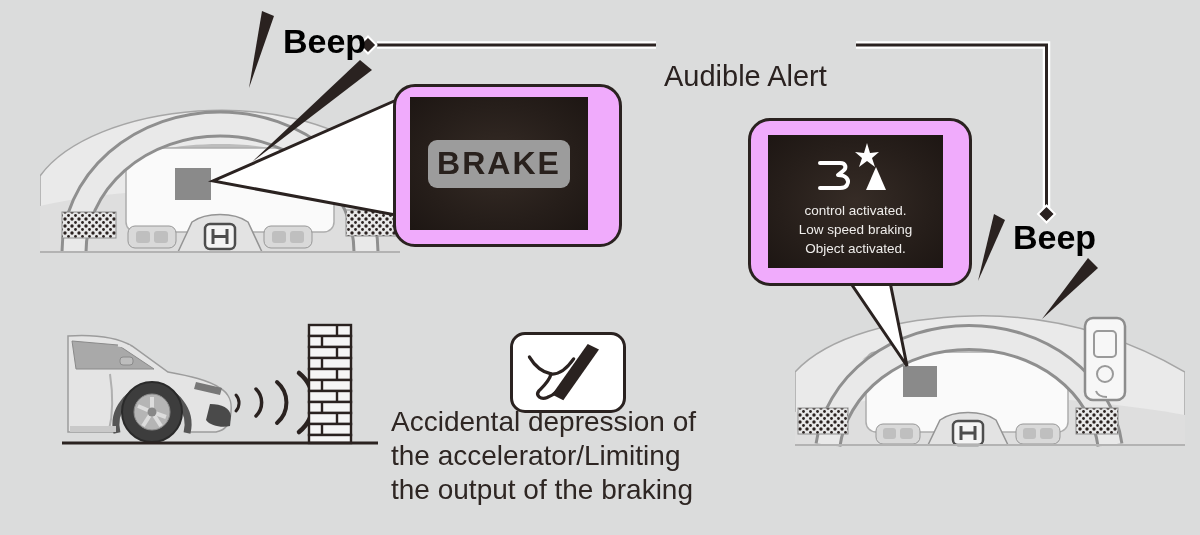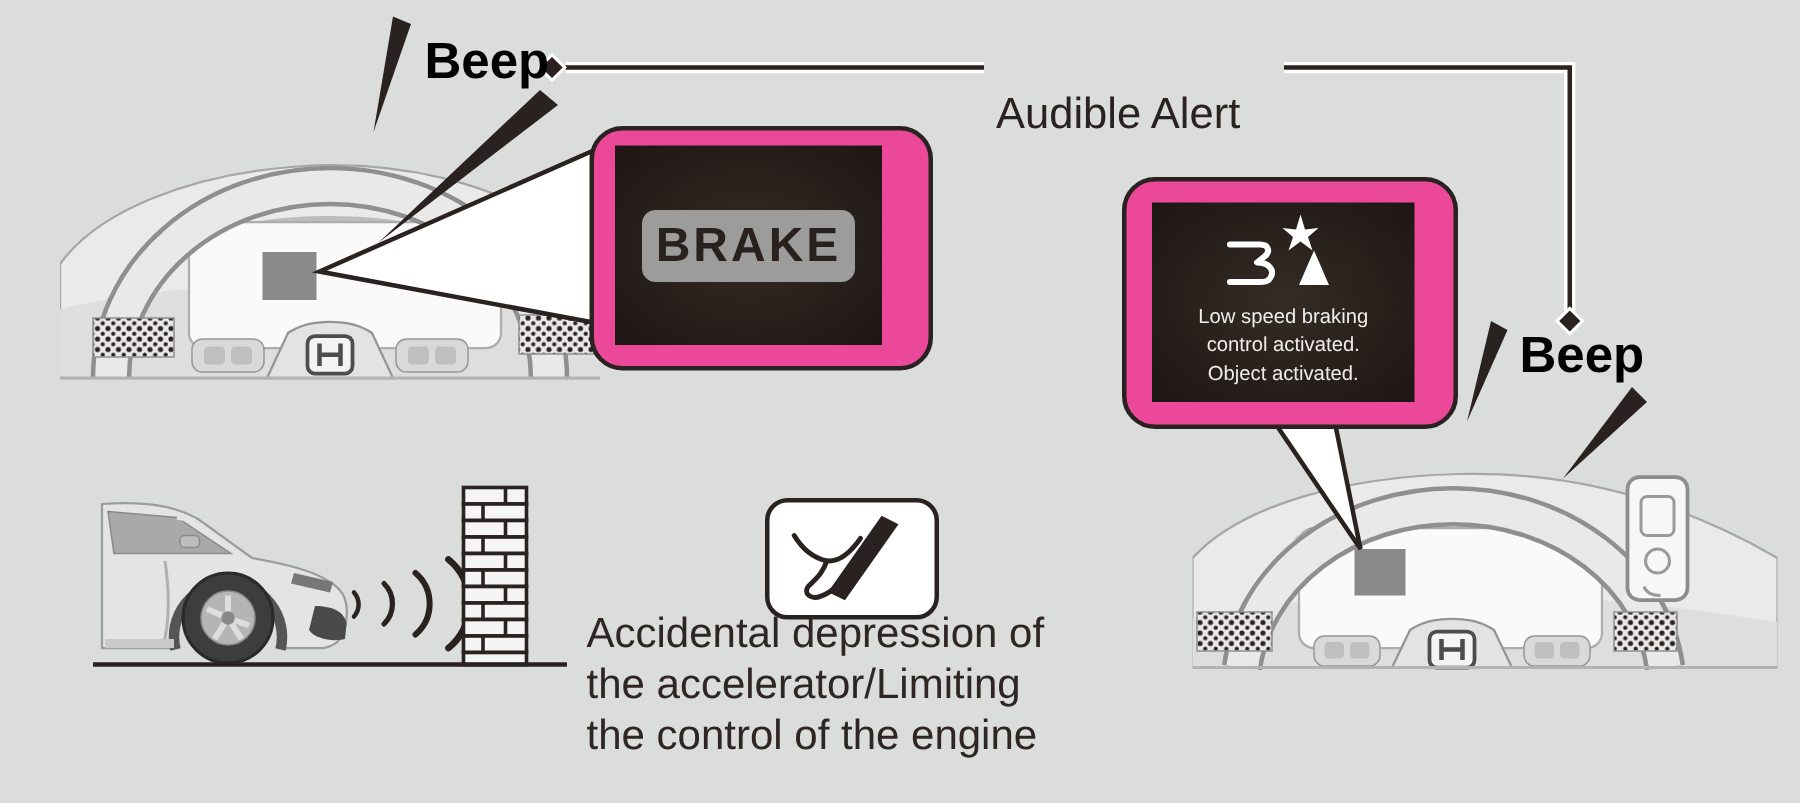--- a/index.html
+++ b/index.html
@@ -17,21 +17,21 @@
     color:#000000;z-index:6;
   }
   .alert-label{
     font-size:29px;font-weight:400;color:#2a2220;z-index:6;
   }
   .caption{
     font-size:28px;line-height:34px;font-weight:400;color:#2e2623;z-index:6;
   }
   
   .bubble{
-    background:#ec4899;border:3.5px solid #2a2220;border-radius:22px;
+    background:#f0abfc;border:3.5px solid #2a2220;border-radius:22px;
     z-index:4;box-sizing:border-box;
   }
   .display-dark{
     position:absolute;box-sizing:border-box;
     background:radial-gradient(ellipse at center,#362c26 0%,#261e1a 62%,#1d1613 100%);
     z-index:5;
   }
   .brake-badge{
     background:#9c9c9c;border-radius:9px;
     font-size:32px;font-weight:700;letter-spacing:2px;color:#29211d;
@@ -196,22 +196,22 @@
   </div>
 
   <div class="abs bubble" style="left:748px;top:118px;width:224px;height:168px;">
     <div class="display-dark" style="left:17px;top:14px;width:175px;height:133px;">
       <svg style="position:absolute;left:42px;top:8px;" width="90" height="56" viewBox="0 0 90 56">
         <path d="M10,20 H30 C36,20 37,25 33,28 L28,32 C36,32 40,37 37,42 C36,44 33,45 30,45 H10" fill="none" stroke="#ffffff" stroke-width="4" stroke-linecap="round" stroke-linejoin="round"></path>
         <polygon points="57,0 60,10 69,9 62,15 65,24 57,18 49,24 52,15 45,9 54,10" fill="#ffffff"></polygon>
         <polygon points="66,24 76,47 56,47" fill="#ffffff"></polygon>
       </svg>
       <div style="position:absolute;left:0;top:66px;width:175px;">
+        <div class="msg-line">control activated.</div>
         <div class="msg-line">Low speed braking</div>
-        <div class="msg-line">control activated.</div>
         <div class="msg-line">Object activated.</div>
       </div>
     </div>
   </div>
 
   <svg class="abs layer5" style="left:0;top:0;" width="1200" height="535" viewBox="0 0 1200 535" pointer-events="none">
 
     <path d="M377,45 H656 M856,45 H1046.5 V213" fill="none" stroke="#ffffff" stroke-width="7.5"></path>
     <path d="M377,45 H656 M856,45 H1046.5 V213" fill="none" stroke="#2a2220" stroke-width="3"></path>
 
@@ -233,16 +233,16 @@
     </svg>
   </div>
 
   <div class="abs beep" style="left:283px;top:22px;">Beep</div>
   <div class="abs alert-label" style="left:664px;top:44px;margin-top:16px;">Audible Alert</div>
   <div class="abs beep" style="left:1013px;top:218px;">Beep</div>
 
   <div class="abs caption" style="left:391px;top:405px;">
     <div>Accidental depression of</div>
     <div>the accelerator/Limiting</div>
-    <div>the control of the engine</div>
+    <div>the output of the braking</div>
   </div>
 
 </div>
 
 </body></html>

